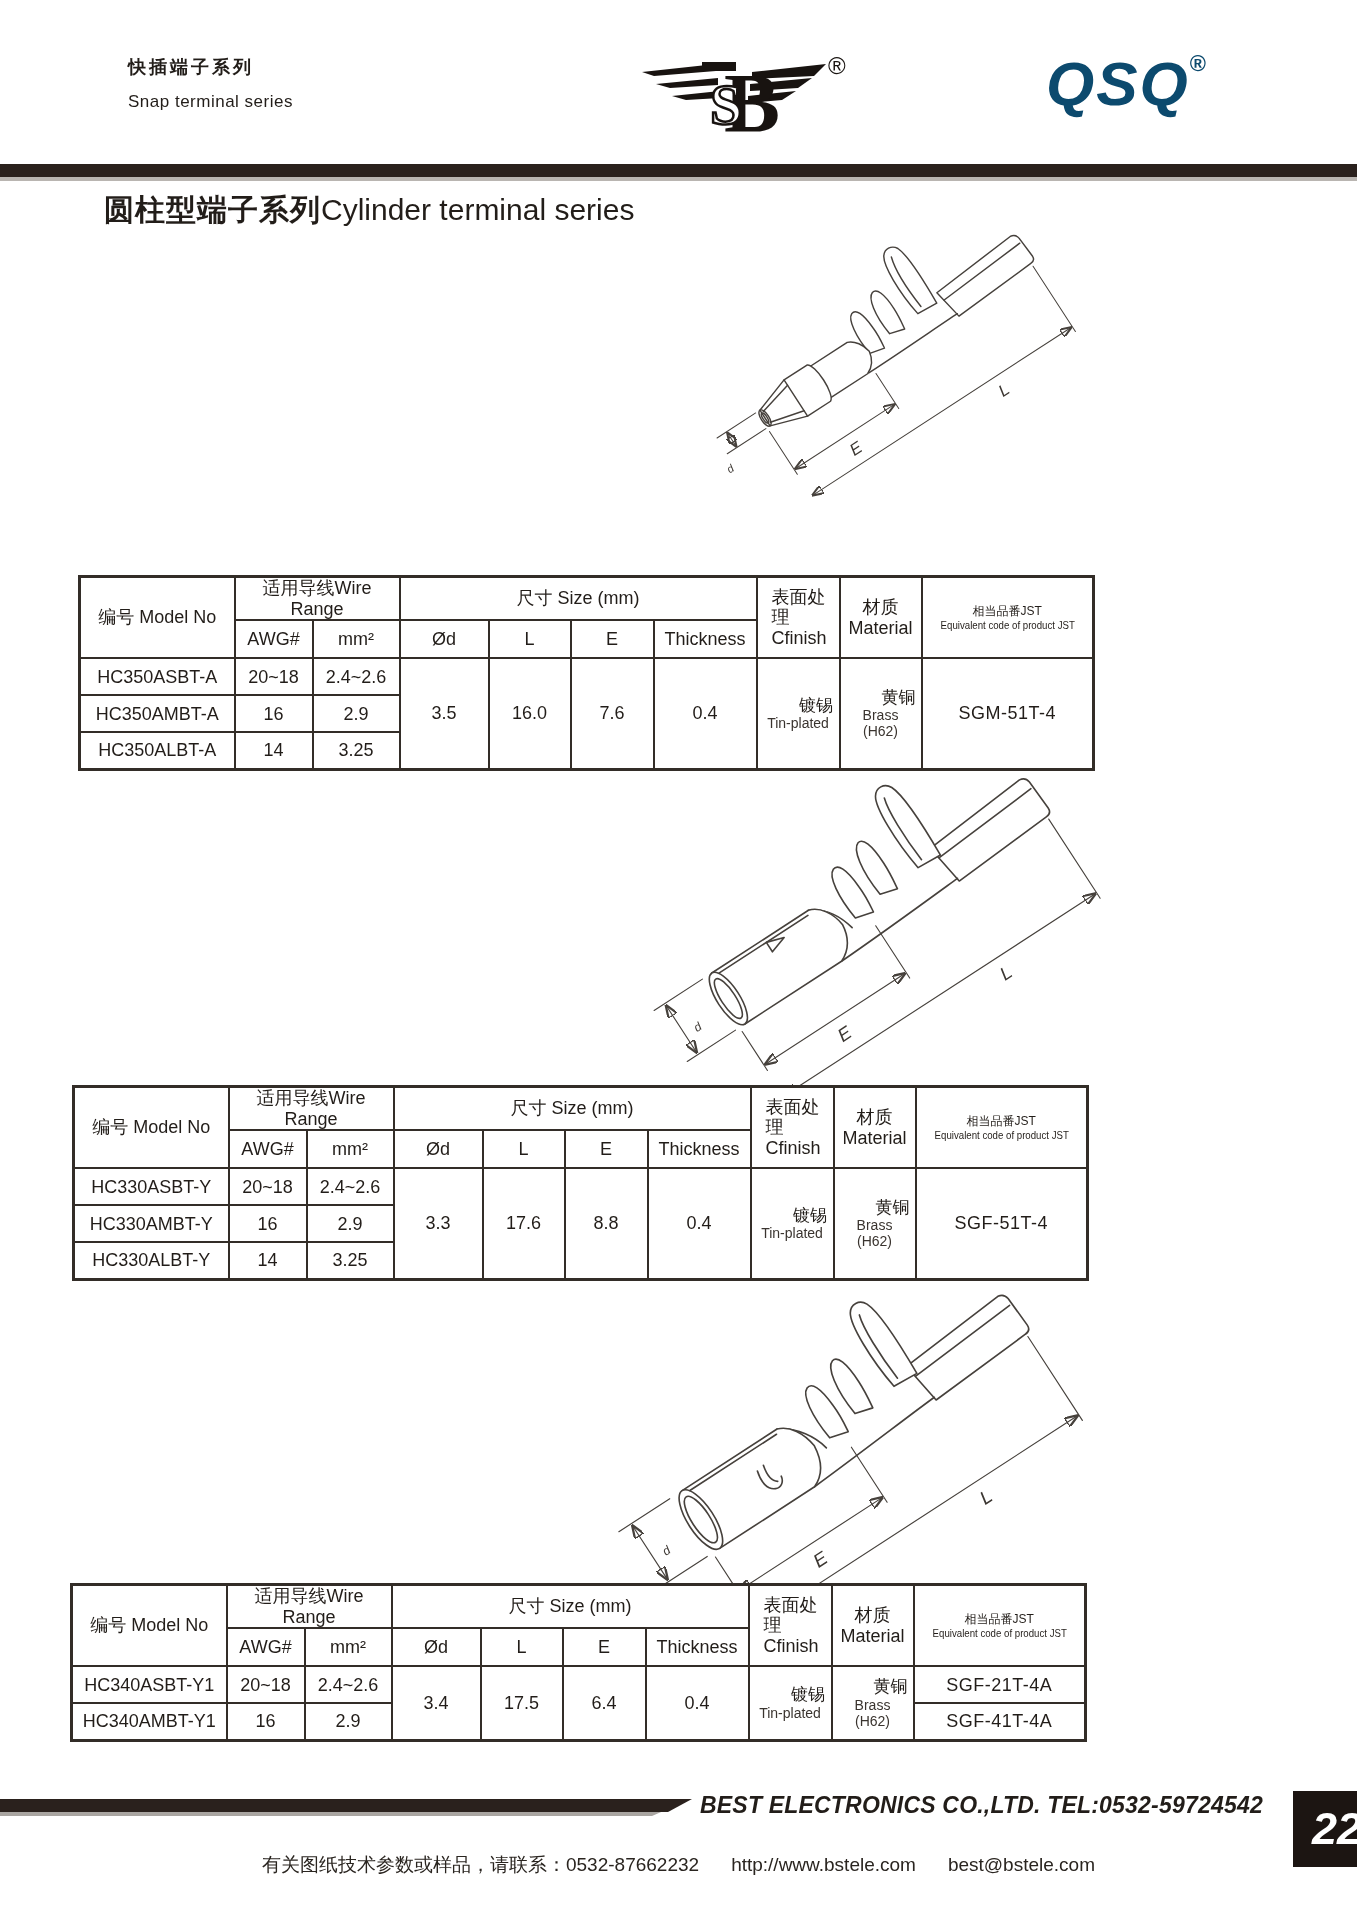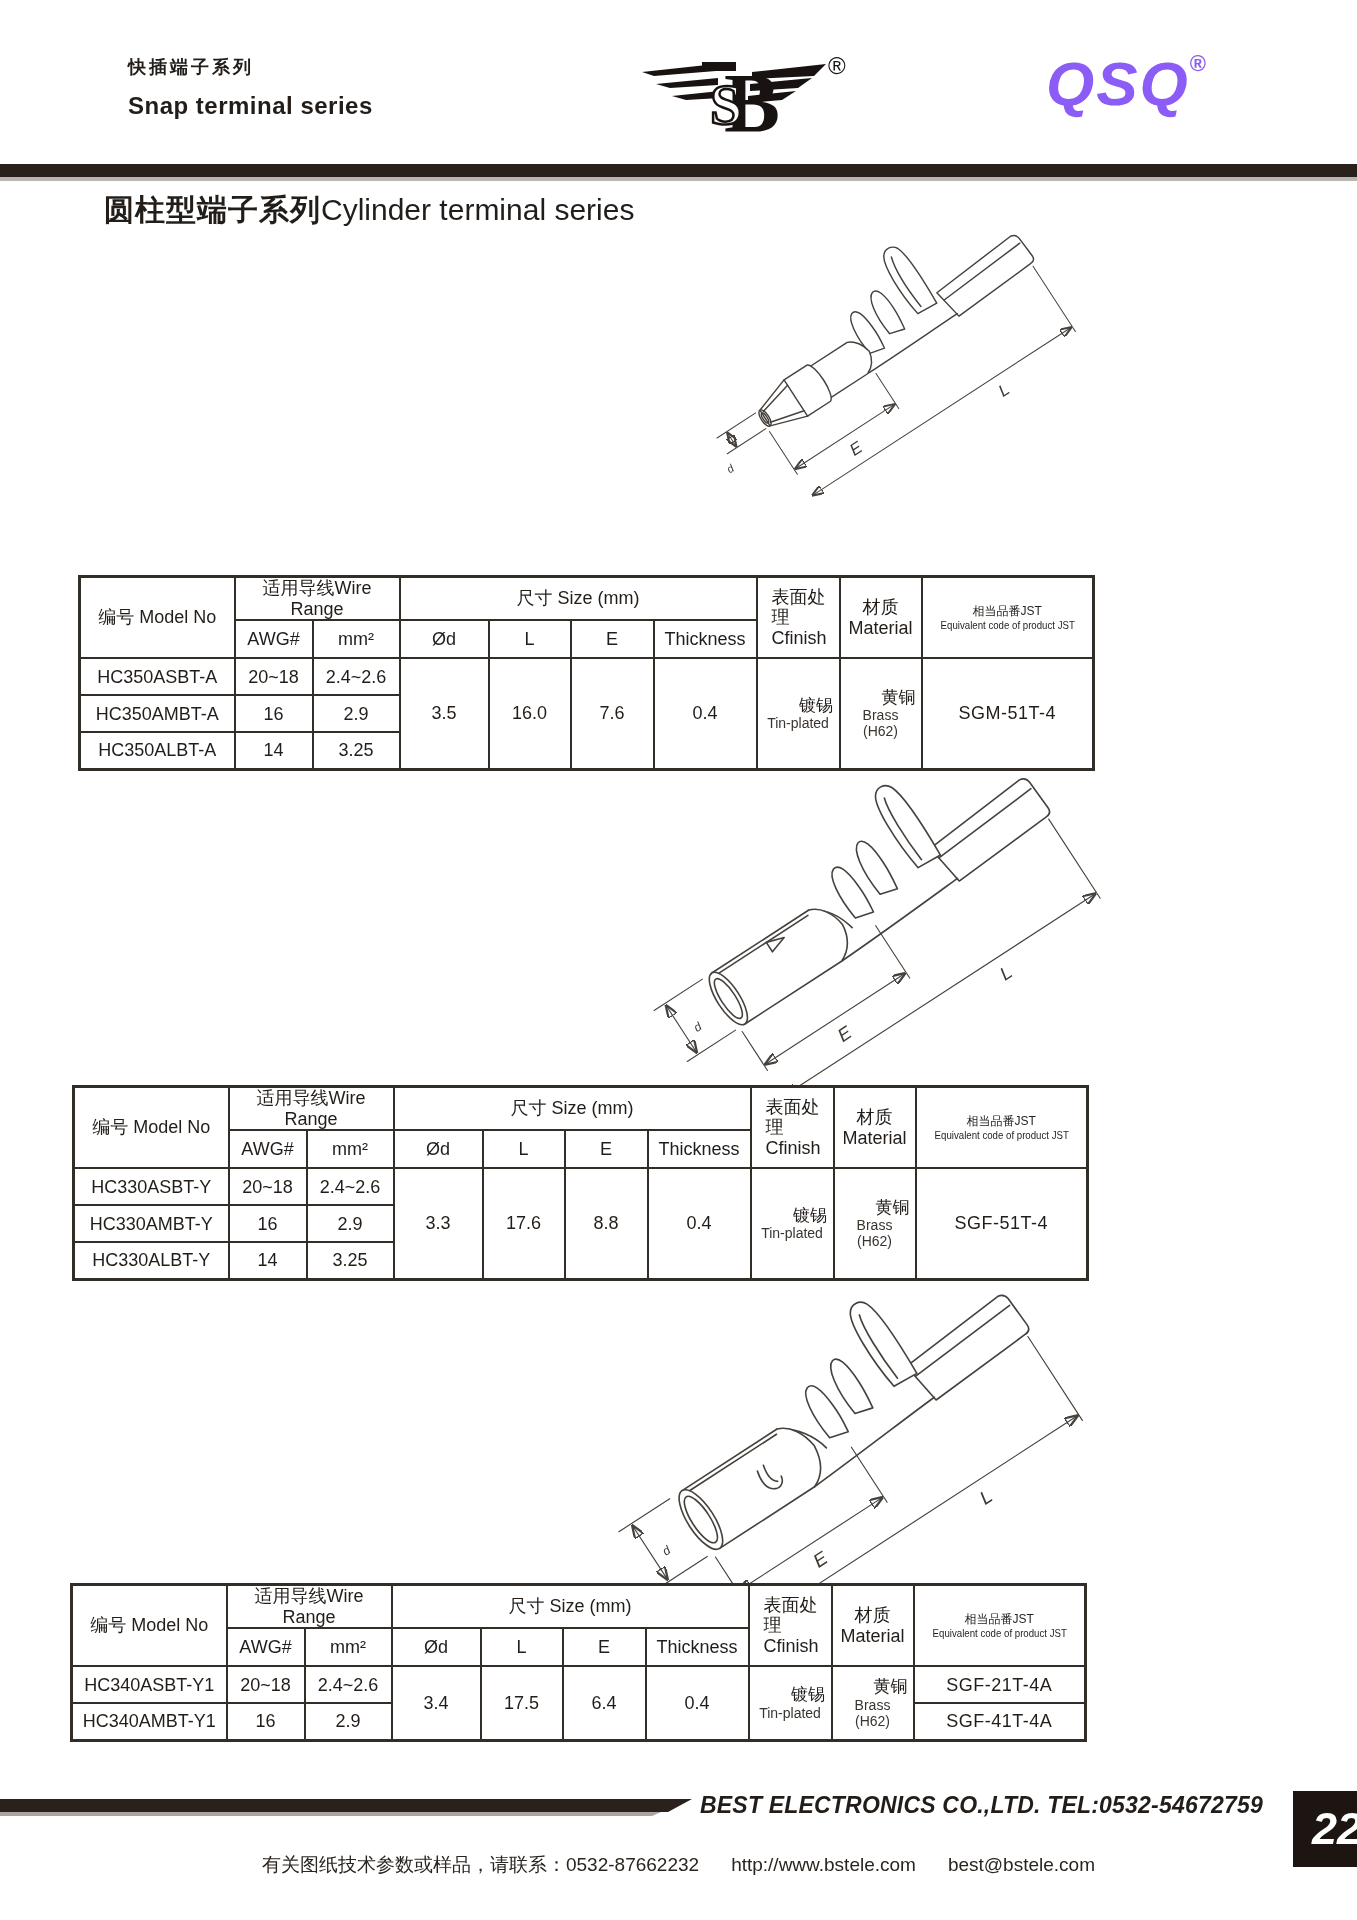--- a/index.html
+++ b/index.html
@@ -2,25 +2,25 @@
 <html><head>
 <meta charset="utf-8">
 <style>
   html,body{margin:0;padding:0;background:#e8e8e8;}
   .page{position:relative;width:1357px;height:1920px;background:#ffffff;overflow:hidden;
         font-family:"Liberation Sans", sans-serif;color:#221d19;}
   .abs{position:absolute;}
 
   
   .hdr-zh{left:128px;top:55px;font-size:18px;font-weight:bold;letter-spacing:3px;}
-  .hdr-en{left:128px;top:92px;font-size:24px;font-weight:bold;letter-spacing:0.5px;}
+  .hdr-en{left:128px;top:92px;font-size:17px;font-weight:normal;letter-spacing:0.5px;}
   .bar-top{left:0;top:164px;width:1357px;height:13px;background:#2a211d;}
   .bar-top-shadow{left:0;top:177px;width:1357px;height:4px;background:#b9b5b1;}
   .qsq-logo{left:1046px;top:48px;font-size:62px;font-weight:900;font-style:italic;
-            letter-spacing:2px;color:#8b5cf6;}
+            letter-spacing:2px;color:#0c4a6e;}
   .qsq-reg{font-size:22px;font-style:normal;font-weight:bold;vertical-align:34px;letter-spacing:0;}
 
   
   .sec-title{left:104px;top:190px;font-size:30px;}
   .sec-title .zh{font-weight:bold;letter-spacing:1px;}
   .sec-title .en{font-weight:normal;}
 
   
   table.spec{position:absolute;border-collapse:collapse;table-layout:fixed;
              border:3px solid #332d28;background:#fff;}
@@ -421,21 +421,21 @@
       <td class="cell-model">HC340AMBT-Y1</td>
       <td>16</td>
       <td>2.9</td>
       <td class="jst-val">SGF-41T-4A</td>
     </tr>
   </tbody>
     </table>
 
   <div class="abs foot-bar-shadow"></div>
   <div class="abs foot-bar"></div>
-  <div class="abs foot-company">BEST ELECTRONICS CO.,LTD. TEL:0532-54672759</div>
+  <div class="abs foot-company">BEST ELECTRONICS CO.,LTD. TEL:0532-59724542</div>
   <div class="abs page-box">
     <span class="page-num">22</span>
   </div>
   <div class="abs contact">
     <span>有关图纸技术参数或样品，请联系：0532-87662232</span><span>http://www.bstele.com</span><span>best@bstele.com</span>
   </div>
 
 </div>
 
 </body></html>

